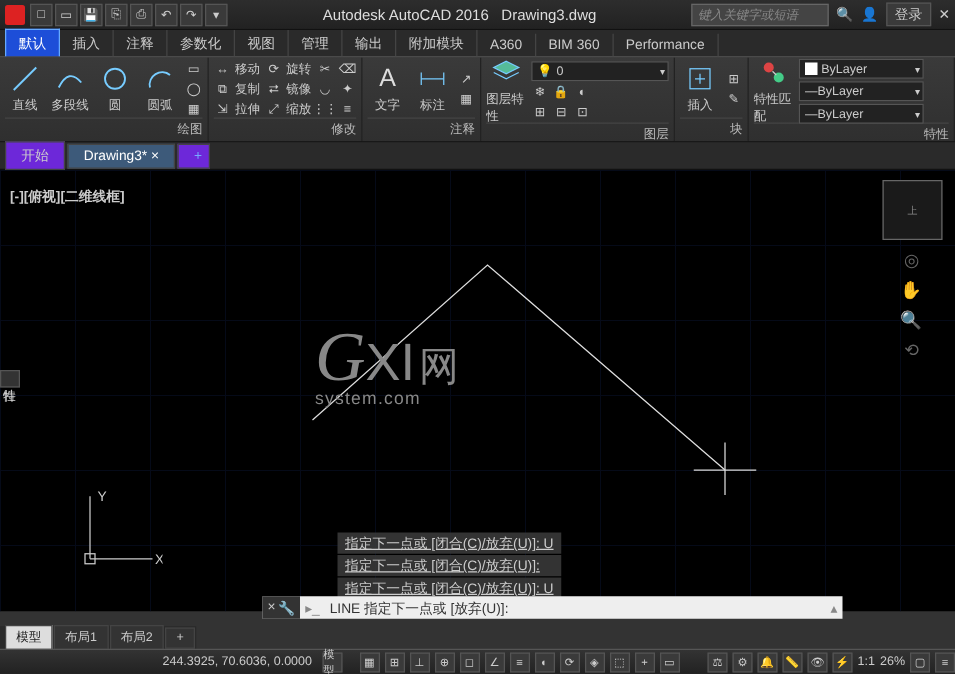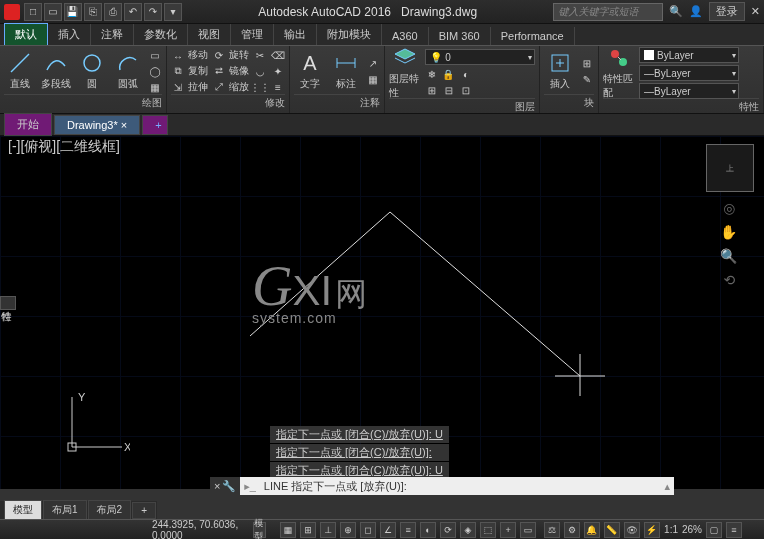--- a/index.html
+++ b/index.html
@@ -11,46 +11,46 @@
 .qat { display: flex; gap: 2px; }
 .qat-btn { width: 18px; height: 18px; background: #3a3a3a; border: 1px solid #555; display: flex; align-items: center; justify-content: center; font-size: 10px; }
 .title-center { flex: 1; text-align: center; color: #ddd; font-size: 12px; }
 .search-box { width: 110px; height: 18px; background: #444; border: 1px solid #666; color: #888; font-size: 10px; padding: 0 4px; display: flex; align-items: center; font-style: italic; }
 .title-right { display: flex; align-items: center; gap: 6px; margin-left: 6px; }
 .login-btn { padding: 1px 6px; background: #3a3a3a; border: 1px solid #555; color: #ccc; font-size: 11px; }
 
 
 .tabs { height: 22px; background: #2a2a2a; display: flex; align-items: flex-end; border-bottom: 1px solid #555; padding-left: 4px; }
 .tab { padding: 3px 10px; color: #ccc; font-size: 11px; border-right: 1px solid #444; cursor: pointer; }
-.tab.active { background: #14532d; color: #fff; border: 1px solid #6af; border-bottom: none; }
+.tab.active { background: #1d4ed8; color: #fff; border: 1px solid #6af; border-bottom: none; }
 
 
 .ribbon { height: 68px; background: linear-gradient(#3a3a3a,#2f2f2f); display: flex; border-bottom: 1px solid #111; overflow: hidden; }
 .panel { border-right: 1px solid #222; padding: 2px 4px; display: flex; flex-direction: column; justify-content: space-between; }
 .panel-body { display: flex; gap: 4px; height: 50px; align-items: center; }
 .panel-title { text-align: right; font-size: 10px; color: #bbb; padding: 1px 0; border-top: 1px solid #444; }
 .big-btn { display: flex; flex-direction: column; align-items: center; width: 32px; gap: 2px; }
 .big-btn .ico { width: 24px; height: 24px; display: flex; align-items: center; justify-content: center; }
 .big-btn .lbl { font-size: 10px; color: #ccc; }
 .small-col { display: flex; flex-direction: column; gap: 2px; }
 .small-row { display: flex; align-items: center; gap: 3px; font-size: 10px; color: #ccc; }
 .small-ico { width: 14px; height: 14px; display: inline-flex; align-items: center; justify-content: center; }
 .combo { height: 16px; background: #222; border: 1px solid #555; color: #ccc; font-size: 10px; padding: 0 14px 0 4px; display: flex; align-items: center; position: relative; }
 .combo::after { content: "▾"; position: absolute; right: 2px; font-size: 8px; }
 
 
 .filetabs { height: 22px; background: #2a2a2a; display: flex; align-items: center; padding-left: 4px; gap: 2px; border-bottom: 1px solid #111; }
-.filetab { padding: 3px 12px; background: #701a75; color: #ccc; font-size: 11px; border: 1px solid #444; }
+.filetab { padding: 3px 12px; background: #6d28d9; color: #ccc; font-size: 11px; border: 1px solid #444; }
 .filetab.active { background: #3d5a7a; color: #fff; }
 .plus-tab { width: 20px; text-align: center; color: #7af; }
 
 
 .draw-area { position: absolute; top: 136px; left: 0; right: 0; bottom: 50px; background: #000; }
 .draw-area::before { content: ""; position: absolute; inset: 0; background-image: linear-gradient(#0a1530 1px, transparent 1px), linear-gradient(90deg, #0a1530 1px, transparent 1px); background-size: 60px 60px; opacity: 0.5; }
-.vp-label { position: absolute; top: 2px; left: 8px; color: #ccc; font-size: 14px; z-index: 2; }
+.vp-label { position: absolute; top: 14px; left: 8px; color: #ccc; font-size: 11px; z-index: 2; font-weight: bold; }
 .side-tab { position: absolute; left: 0; top: 160px; width: 16px; background: #333; color: #ccc; writing-mode: vertical-rl; padding: 6px 2px; font-size: 10px; border: 1px solid #555; }
 .view-cube { position: absolute; top: 8px; right: 10px; width: 48px; height: 48px; border: 1px solid #666; color: #888; font-size: 8px; display: flex; align-items: center; justify-content: center; background: #1a1a1a; }
 .nav-tools { position: absolute; top: 64px; right: 26px; display: flex; flex-direction: column; gap: 8px; color: #666; font-size: 14px; align-items: center; }
 
 
 .roof { position: absolute; top: 60px; left: 90px; z-index: 1; }
 .watermark { position: absolute; top: 118px; left: 252px; color: #888; z-index: 3; pointer-events: none; }
 .watermark .g { font-size: 56px; font-family: Georgia, serif; font-style: italic; }
 .watermark .xi { font-size: 42px; }
 .watermark .wang { font-size: 32px; }
@@ -65,21 +65,21 @@
 .cmd-bar { position: absolute; bottom: -6px; left: 210px; right: 90px; height: 18px; background: #eee; display: flex; align-items: center; font-size: 11px; color: #333; z-index: 4; }
 .cmd-icons { display: flex; gap: 2px; padding: 0 4px; background: #333; height: 100%; align-items: center; color: #ccc; }
 .cmd-arrow { padding: 0 4px; color: #888; }
 .cmd-text { flex: 1; padding: 0 4px; }
 
 
 .bottom-tabs { position: absolute; bottom: 20px; left: 0; height: 18px; display: flex; align-items: center; font-size: 10px; color: #ccc; background: #2a2a2a; padding-left: 4px; z-index: 5; }
 .btab { padding: 2px 8px; border: 1px solid #444; background: #333; margin-right: 1px; }
 .btab.active { background: #ddd; color: #222; }
 
-.status { position: absolute; bottom: 0; left: 0; right: 0; height: 20px; background: linear-gradient(#333,#222); display: flex; align-items: center; font-size: 10px; color: #ccc; padding: 0 22px; gap: 8px; border-top: 1px solid #555; z-index: 6; }
+.status { position: absolute; bottom: 0; left: 0; right: 0; height: 20px; background: linear-gradient(#333,#222); display: flex; align-items: center; font-size: 10px; color: #ccc; padding: 0 0; gap: 8px; border-top: 1px solid #555; z-index: 6; }
 .status .coords { margin-left: 130px; }
 .status-icons { display: flex; gap: 4px; margin-left: 6px; }
 .st-ico { width: 16px; height: 16px; display: flex; align-items: center; justify-content: center; background: #3a3a3a; border: 1px solid #555; font-size: 9px; }
 .status-right { margin-left: auto; display: flex; gap: 4px; align-items: center; }
 
 svg { display: block; }
 </style>
 </head>
 <body>
 

